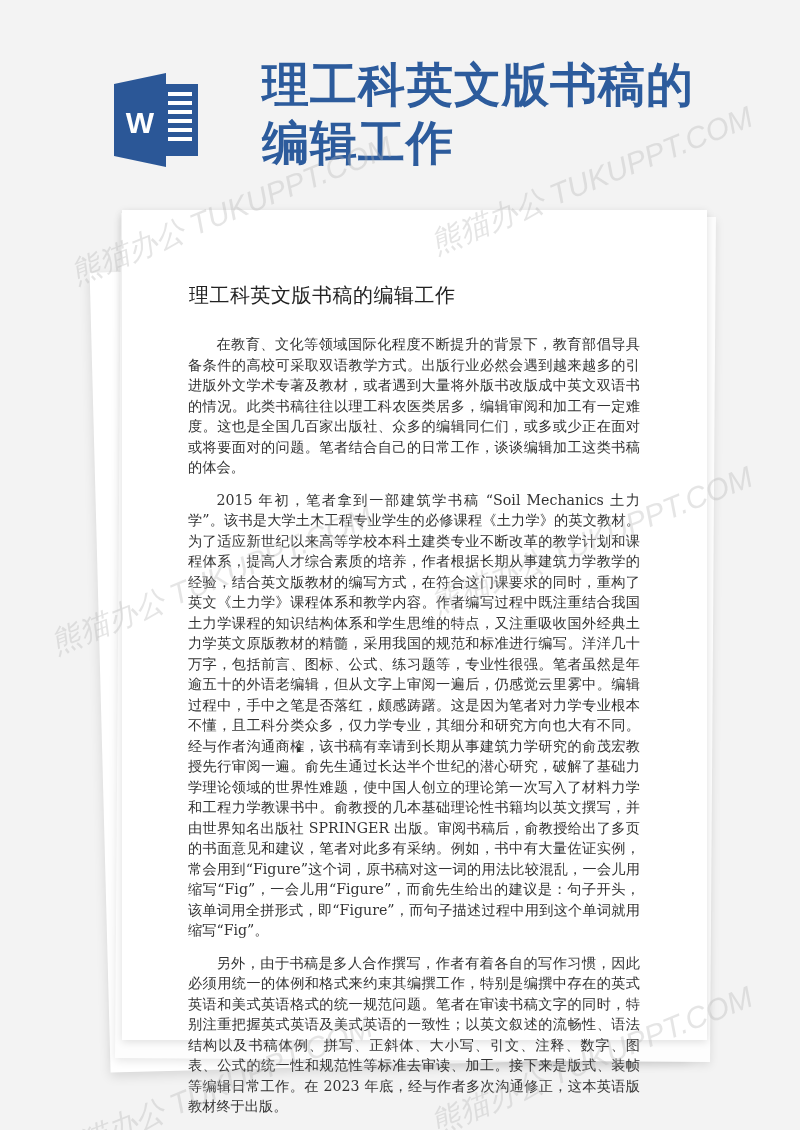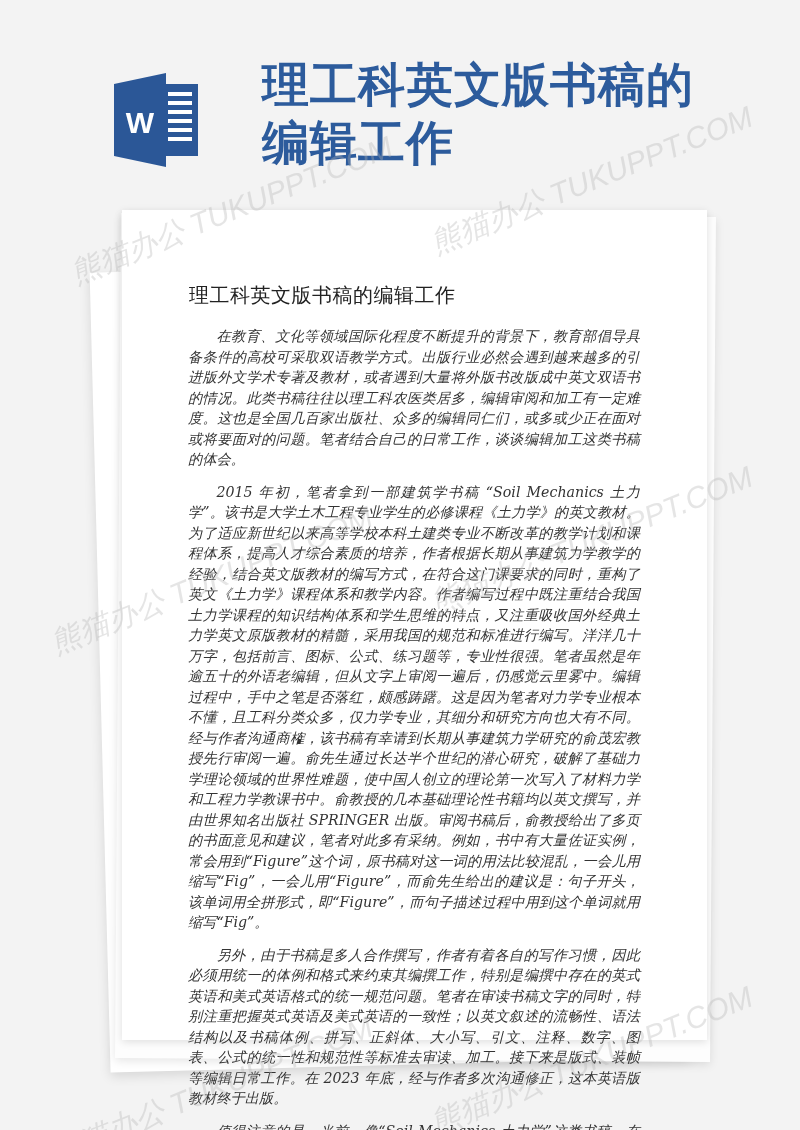--- a/index.html
+++ b/index.html
@@ -34,21 +34,21 @@
   }
   .doc-title {
     position: absolute; left: 67px; top: 72px; font-size: 20px; color: #222;
     font-family: "DejaVu Sans", sans-serif; letter-spacing: 0.5px;
   }
   .body-text {
     position: absolute; left: 66px; top: 116px; width: 452px;
     font-size: 14.2px; line-height: 20.5px; color: #333; text-align: justify;
     font-family: "DejaVu Serif", serif;
   }
-  .body-text p { margin: 0 0 12px 0; text-indent: 2em; font-style: italic; }
+  .body-text p { margin: 8px 0 12px 0; text-indent: 2em; }
 </style>
 </head>
 <body>
 
 <div class="header">
   <svg class="word-icon" viewBox="0 0 100 100">
     <rect x="50" y="14" width="38" height="72" fill="#2b5797"></rect>
     <g fill="#ffffff">
       <rect x="58" y="22" width="24" height="4"></rect>
       <rect x="58" y="31" width="24" height="4"></rect>

